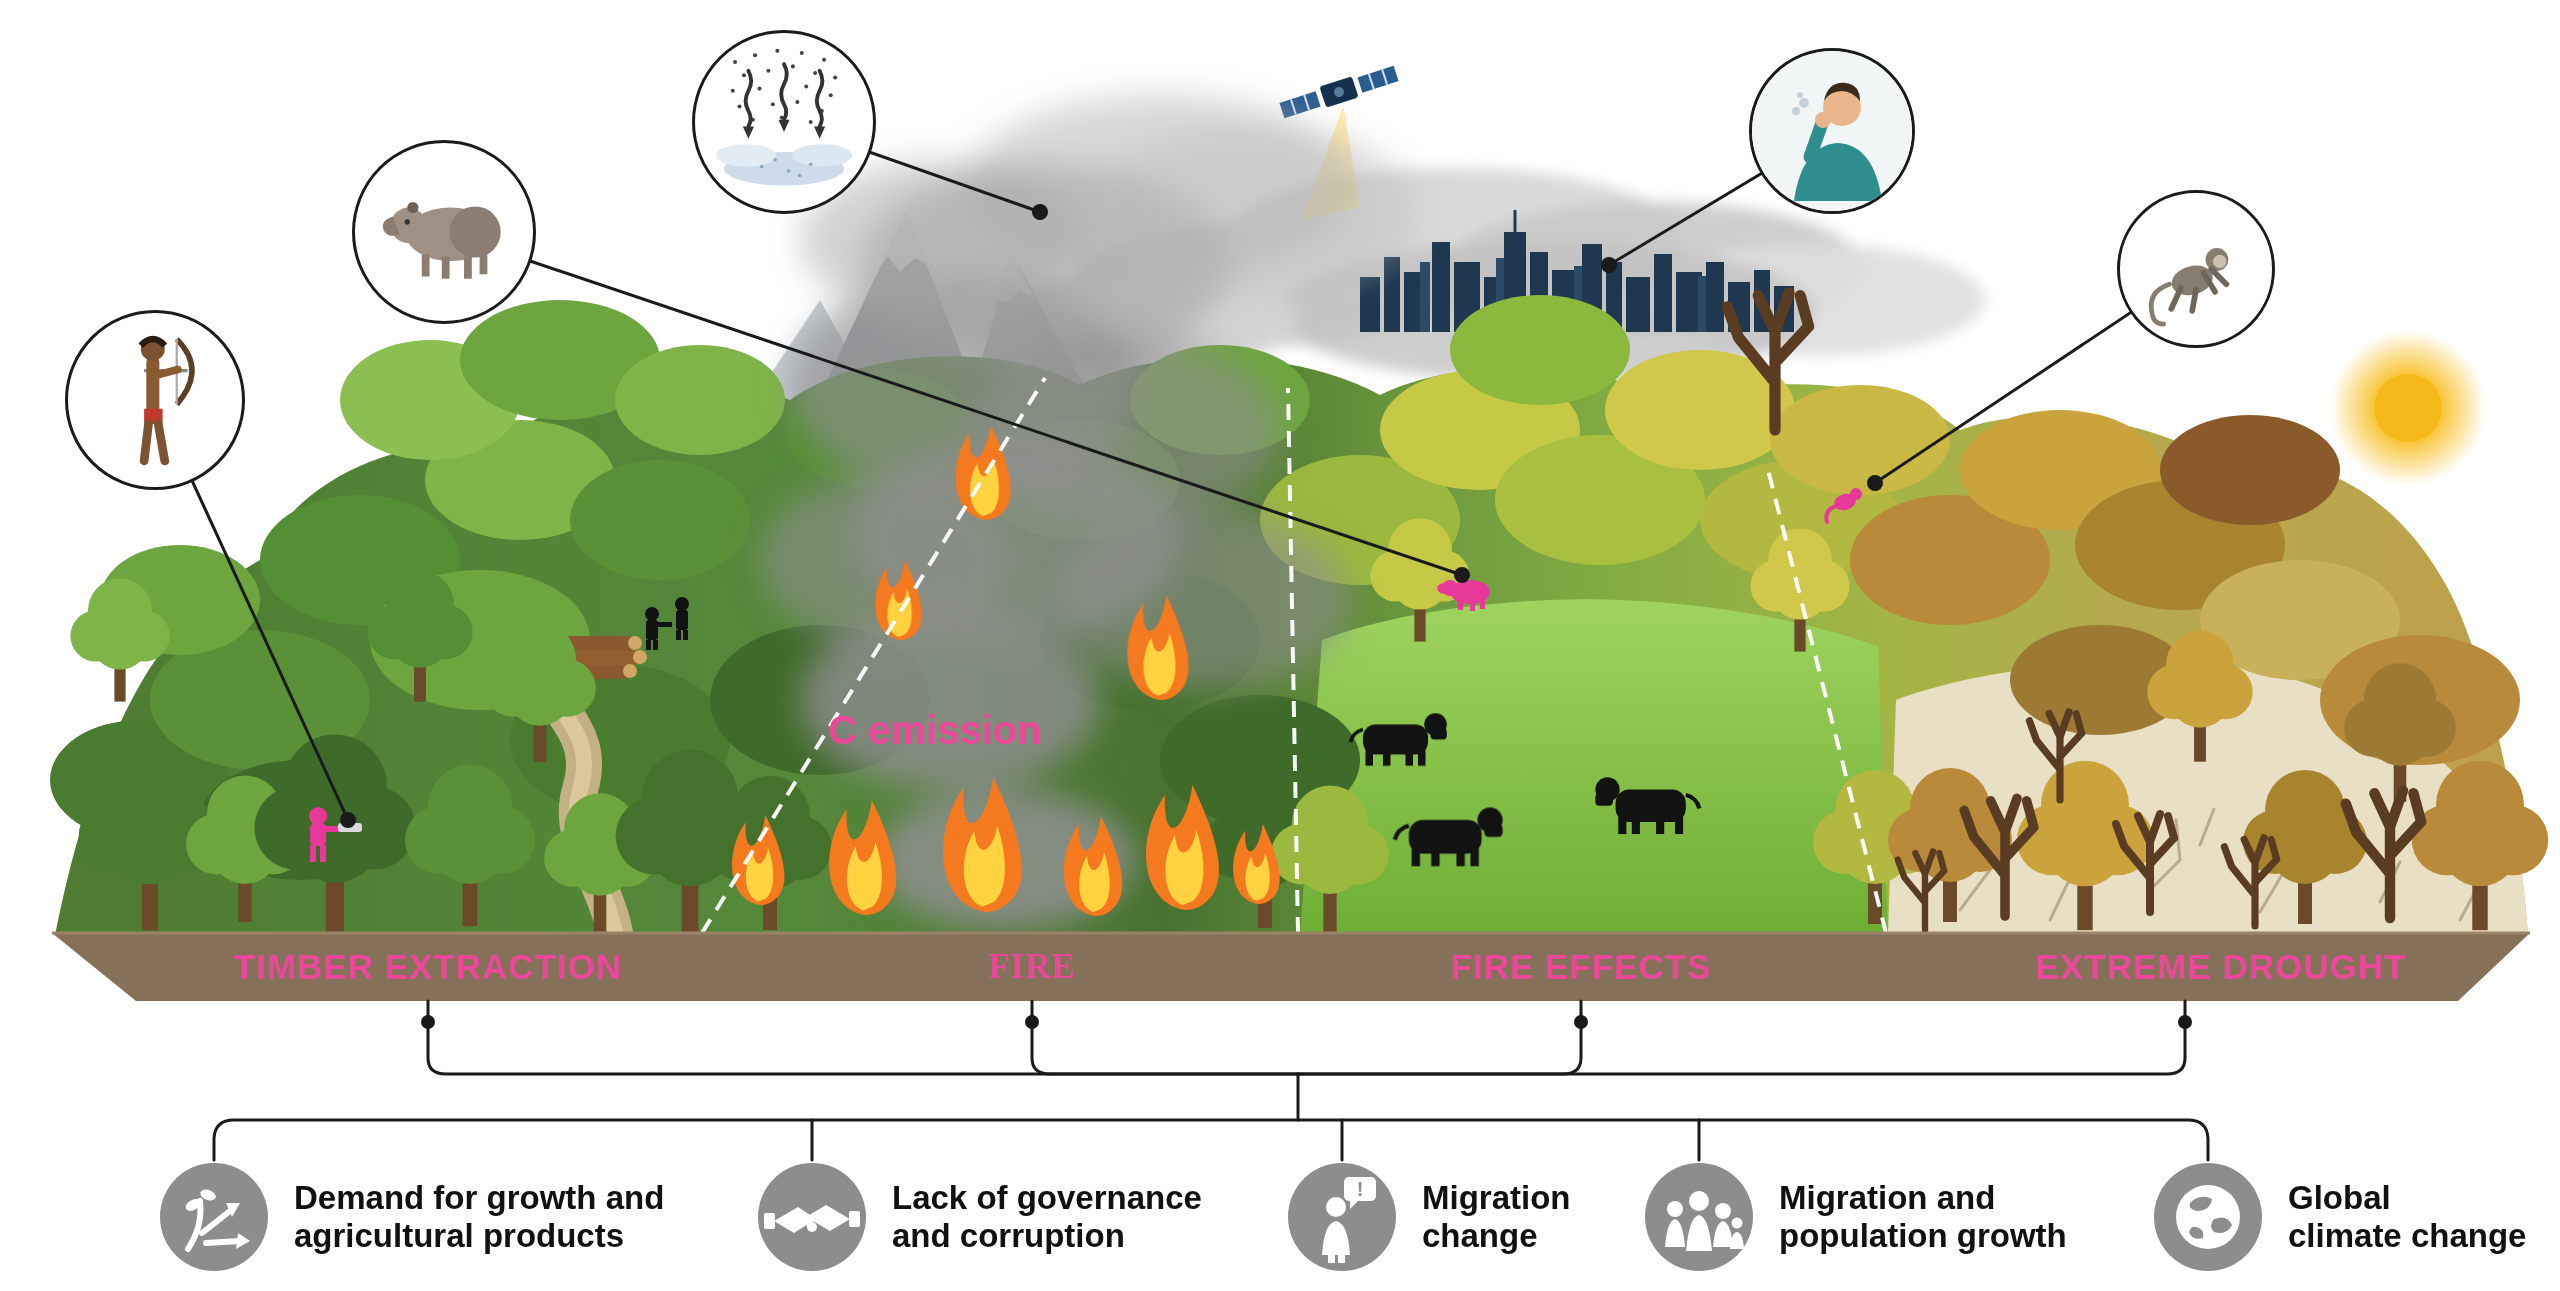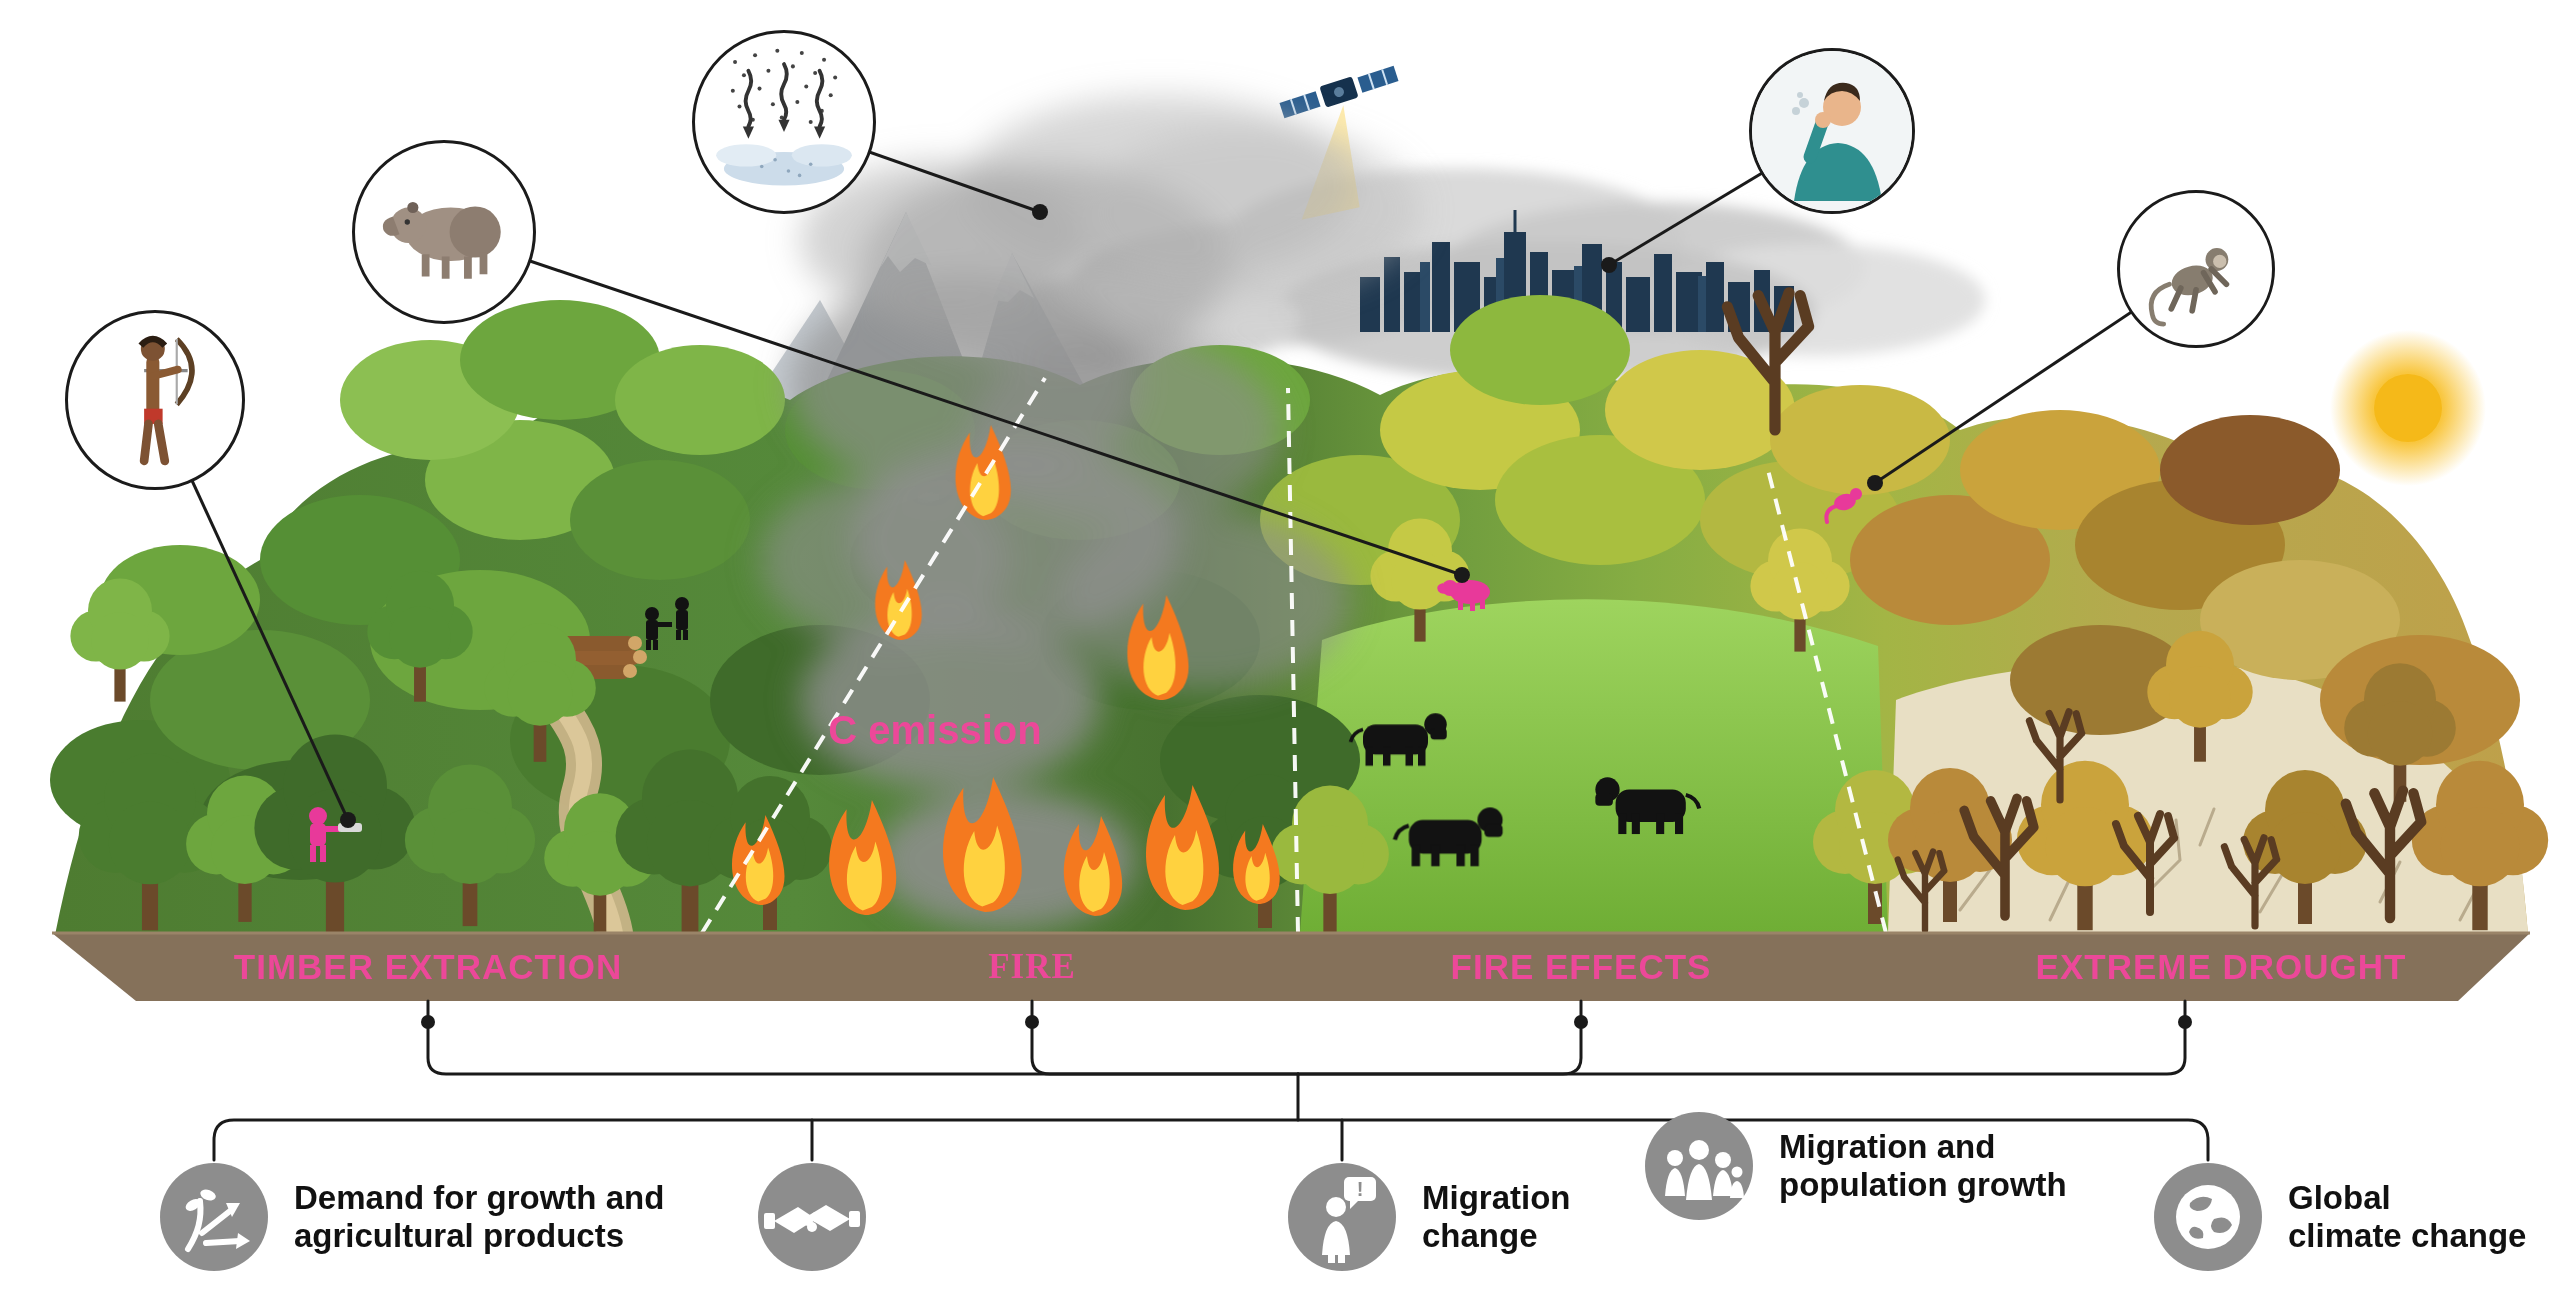--- a/index.html
+++ b/index.html
@@ -515,41 +515,45 @@
         <rect x="6" y="50" width="11" height="16" rx="2"></rect>
         <rect x="91" y="48" width="11" height="16" rx="2"></rect>
         <polygon points="16,58 40,44 58,56 36,70"></polygon>
         <polygon points="92,56 68,42 48,54 72,68"></polygon>
         <circle cx="50" cy="58" r="5"></circle>
         <circle cx="58" cy="54" r="5"></circle>
         <circle cx="54" cy="64" r="5"></circle>
       </g>
     </svg>
   </div>
+  <div class="driver-label">
+    <div>Lack of governance</div>
+    <div>and corruption</div>
+  </div>
 </div>
 
 <div class="driver" style="left:1288px;top:1163px;">
   <div class="driver-circle">
     <svg viewBox="0 0 108 108">
       <rect x="56" y="14" width="32" height="24" rx="5" fill="#ffffff"></rect>
       <polygon points="62,36 72,36 62,46" fill="#ffffff"></polygon>
       <text x="72" y="33" text-anchor="middle" font-family="Liberation Sans, sans-serif" font-size="20" font-weight="bold" fill="#8d8d8d">!</text>
       <circle cx="48" cy="44" r="10" fill="#ffffff"></circle>
       <path d="M34,92 Q36,60 48,58 Q60,60 62,92 Z" fill="#ffffff"></path>
       <rect x="40" y="88" width="7" height="12" fill="#ffffff"></rect>
       <rect x="50" y="88" width="7" height="12" fill="#ffffff"></rect>
     </svg>
   </div>
   <div class="driver-label">
     <div>Migration</div>
     <div>change</div>
   </div>
 </div>
 
-<div class="driver" style="left:1645px;top:1112px;">
+<div class="driver" style="left:1645px;top:1163px;">
   <div class="driver-circle">
     <svg viewBox="0 0 108 108">
       <g fill="#ffffff">
         <circle cx="30" cy="46" r="8"></circle>
         <path d="M20,84 Q22,58 30,56 Q38,58 40,84 Z"></path>
         <circle cx="54" cy="38" r="10"></circle>
         <path d="M41,88 Q44,54 54,52 Q64,54 67,88 Z"></path>
         <circle cx="78" cy="48" r="8"></circle>
         <path d="M68,84 Q70,60 78,58 Q86,60 88,84 Z"></path>
         <circle cx="92" cy="60" r="5.5"></circle>

